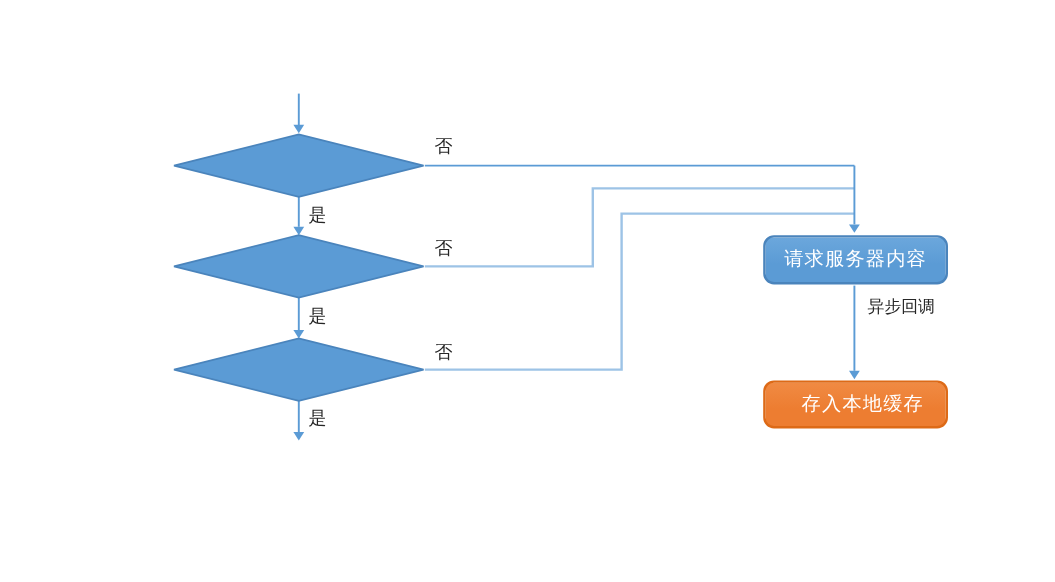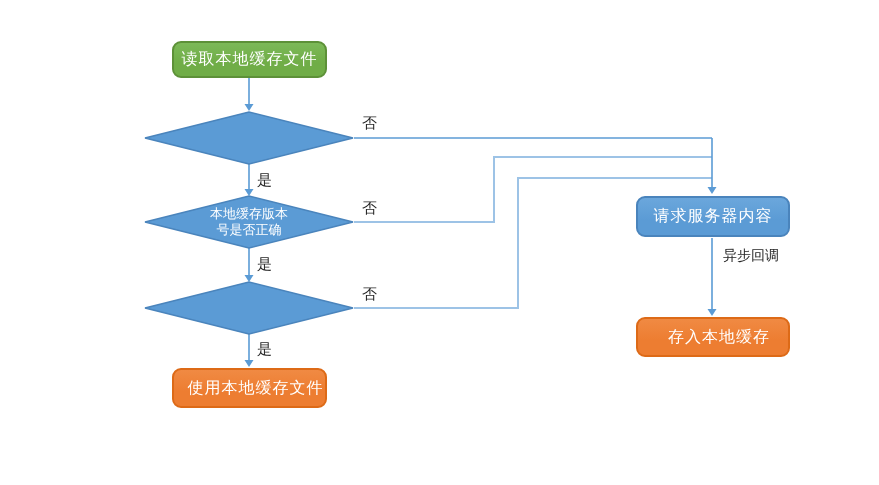--- a/index.html
+++ b/index.html
@@ -132,38 +132,30 @@
     <g>
       <line class="edge" x1="712" y1="238" x2="712" y2="309"></line>
       <polygon class="arrowhead" points="707.5,309 716.5,309 712,316"></polygon>
     </g>
 
     <polygon class="diamond" points="145,138 249,112 353,138 249,164"></polygon>
     <polygon class="diamond" points="145,222 249,196 353,222 249,248"></polygon>
     <polygon class="diamond" points="145,308 249,282 353,308 249,334"></polygon>
   </svg>
 
-  <div class="box green" style="left:172px; top:41px; width:155px; height:37px;">
-    <span>读取本地缓存文件</span>
-  </div>
 
-  <div class="box orange" style="left:172px; top:368px; width:155px; height:40px;">
-    <span>使用本地缓存文件</span>
-  </div>
 
   <div class="box blue" style="left:636px; top:196px; width:154px; height:41px;">
     <span>请求服务器内容</span>
   </div>
 
   <div class="box orange" style="left:636px; top:317px; width:154px; height:40px;">
     <span>存入本地缓存</span>
   </div>
 
-  <div class="diamond-text" style="left:144px; top:206px;">本地缓存版本
-号是否正确</div>
 
   <span class="edge-label" style="left:257px; top:171px;">是</span>
   <span class="edge-label" style="left:257px; top:255px;">是</span>
   <span class="edge-label" style="left:257px; top:340px;">是</span>
 
   <span class="edge-label" style="left:362px; top:114px;">否</span>
   <span class="edge-label" style="left:362px; top:199px;">否</span>
   <span class="edge-label" style="left:362px; top:285px;">否</span>
 
   <span class="edge-label big" style="left:723px; top:245px;">异步回调</span>

